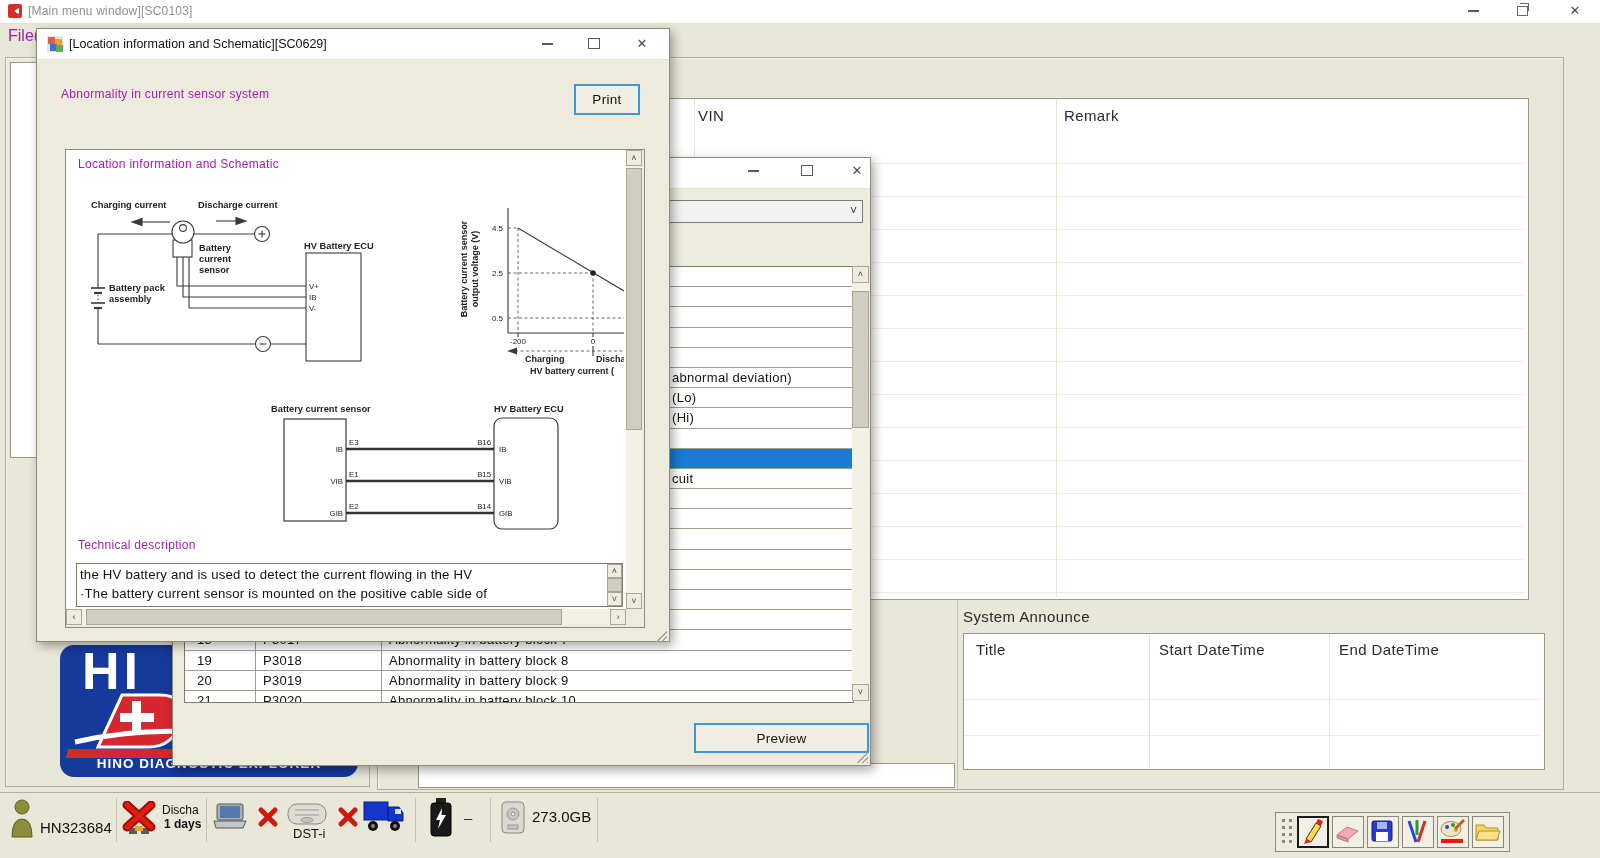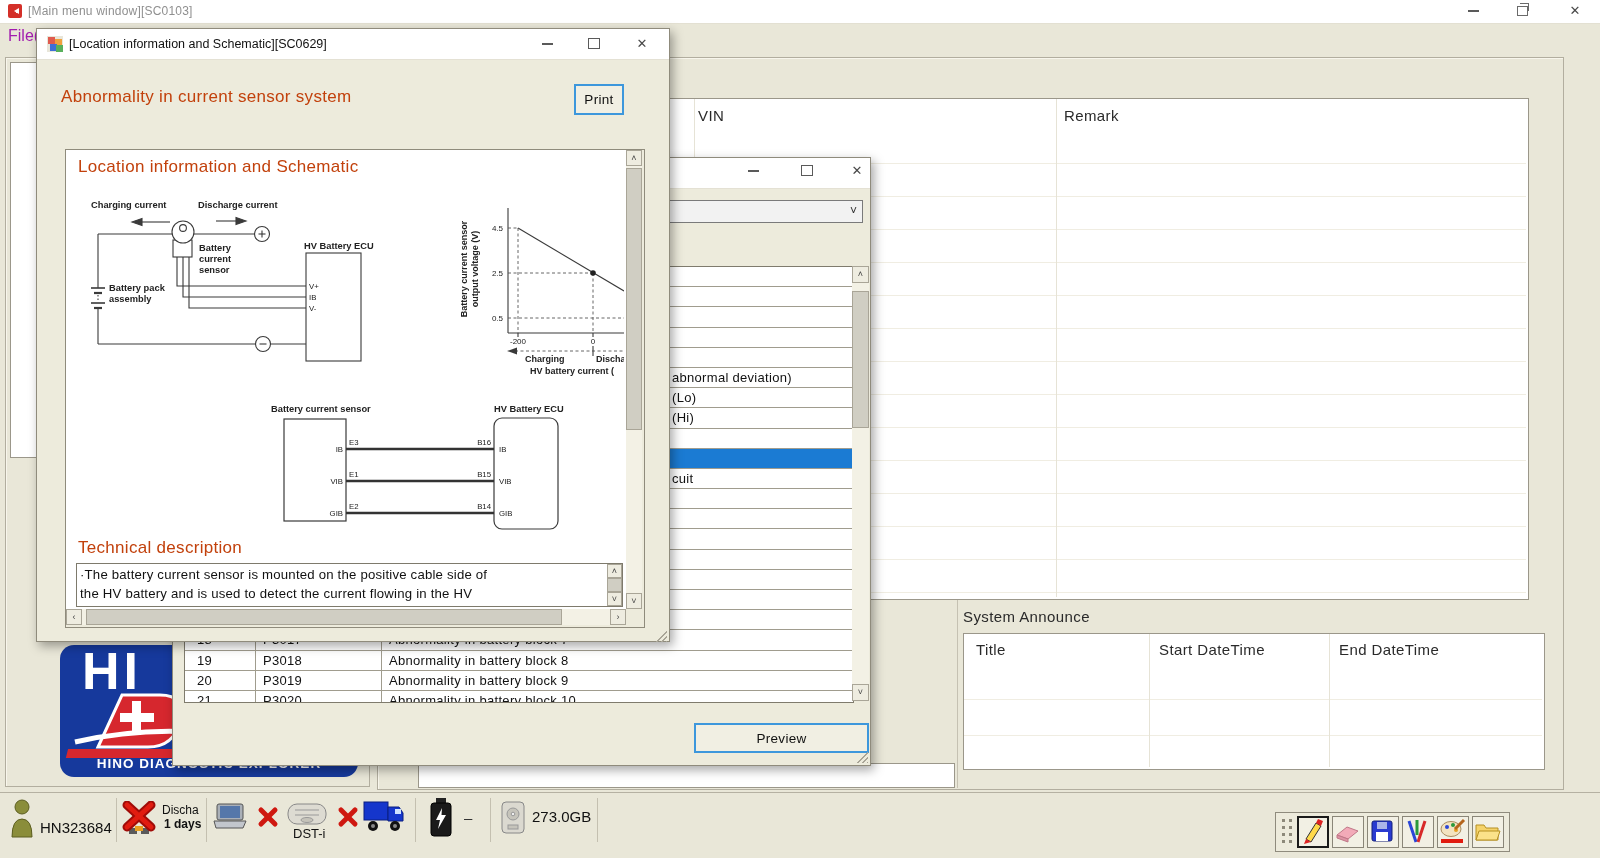--- a/index.html
+++ b/index.html
@@ -56,21 +56,21 @@
   .sb-thumb{position:absolute;background:#d0cec3;border:1px solid #a9a597;box-sizing:border-box;}
   
   .dtc-list{background:#fff;border:1px solid #7f7b6d;overflow:hidden;}
   .dtc-row{position:relative;height:19.2px;border-bottom:1px solid #a09c8e;font-size:13px;line-height:19px;letter-spacing:.3px;}
   .dtc-row.selected{background:#1b7bd3;}
   .dtc-row .cell{position:absolute;top:0;white-space:nowrap;}
   .c-no{left:12px;} .c-code{left:78px;} .c-desc{left:204px;}
   .c-desc.tail{left:487px;}
   .col-line{position:absolute;top:0;bottom:0;width:1px;background:#a09c8e;}
   
-  .sc-label{font-size:17px;letter-spacing:.3px;color:#c2410c;}
+  .sc-label{font-size:12px;letter-spacing:.3px;color:#a21caf;}
   .tech-text{font-size:13.2px;letter-spacing:.2px;line-height:19px;color:#111;}
   svg text{font-family:"Liberation Sans",sans-serif;}
   .combo{background:#f2f2f2;border:1px solid #7a7a7a;box-sizing:border-box;}
   .grip{width:13px;height:13px;background:
      linear-gradient(135deg,transparent 0 55%,#a9a597 55% 63%,transparent 63% 74%,#a9a597 74% 82%,transparent 82% 93%,#a9a597 93%);}
 </style>
 </head>
 <body>
 
 <div class="screen">
@@ -426,21 +426,21 @@
         </div>
       <div class="abs wc" style="left:542px;top:4px;">
           <div class="wc-maxbox"></div>
         </div>
       <div class="abs wc" style="left:590px;top:4px;">
           <span class="wc-close">✕</span>
         </div>
     </div>
 
     <div class="abs sc-label" style="left:24px;top:58px;">Abnormality in current sensor system</div>
-    <div class="abs btn" style="left:537px;top:55px;width:50px;height:31px;">Print</div>
+    <div class="abs btn" style="left:537px;top:55px;width:66px;height:31px;">Print</div>
 
     <div class="abs" style="left:28px;top:120px;width:578px;height:477px;border:1px solid #8f8b7c;background:#edebdc;">
 
       <div class="abs" style="left:0;top:0;width:560px;height:459px;background:#fff;overflow:hidden;">
         <div class="abs sc-label" style="left:12px;top:7px;">Location information and Schematic</div>
 
         <svg class="abs" style="left:12px;top:41px;" width="546" height="340" viewBox="0 0 546 340">
           <g fill="none" stroke="#3a3a3a" stroke-width="1.1">
 
             <line x1="94" y1="43" x2="20" y2="43"></line>
@@ -551,22 +551,22 @@
             <text x="421" y="261">IB</text>
             <text x="421" y="293">VIB</text>
             <text x="421" y="325">GIB</text>
           </g>
         </svg>
 
         <div class="abs sc-label" style="left:12px;top:388px;">Technical description</div>
 
         <div class="abs" style="left:10px;top:413px;width:547px;height:44px;border:1px solid #7e7a6c;background:#fff;overflow:hidden;box-sizing:border-box;">
           <div class="tech-text" style="padding:1px 20px 0 3px;">
+            <div>the HV battery and is used to detect the current flowing in the HV</div>
             <div>·The battery current sensor is mounted on the positive cable side of</div>
-            <div>the HV battery and is used to detect the current flowing in the HV</div>
             <div>battery.</div>
           </div>
           <div class="abs sb-track" style="right:0;top:0;width:15px;height:42px;">
             <div class="sb-btn" style="left:0;top:0;width:15px;height:14px;">
                 <span>˄</span>
               </div>
             <div class="sb-thumb" style="left:0;top:14px;width:15px;height:14px;"></div>
             <div class="sb-btn" style="left:0;bottom:0;width:15px;height:14px;">
                 <span>˅</span>
               </div>

